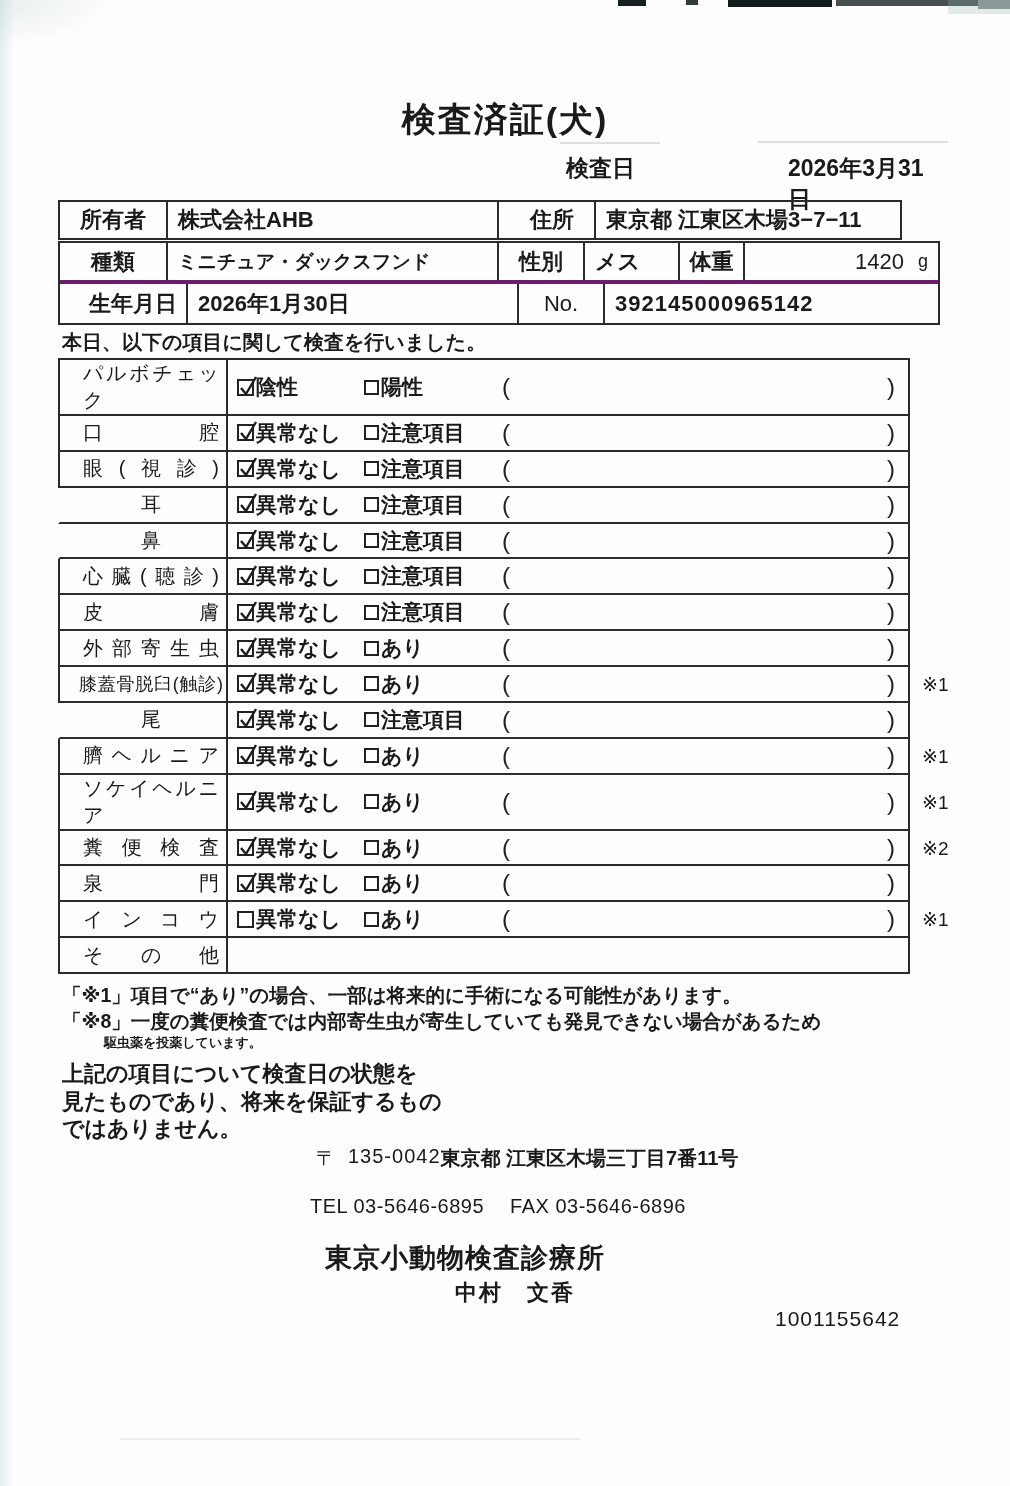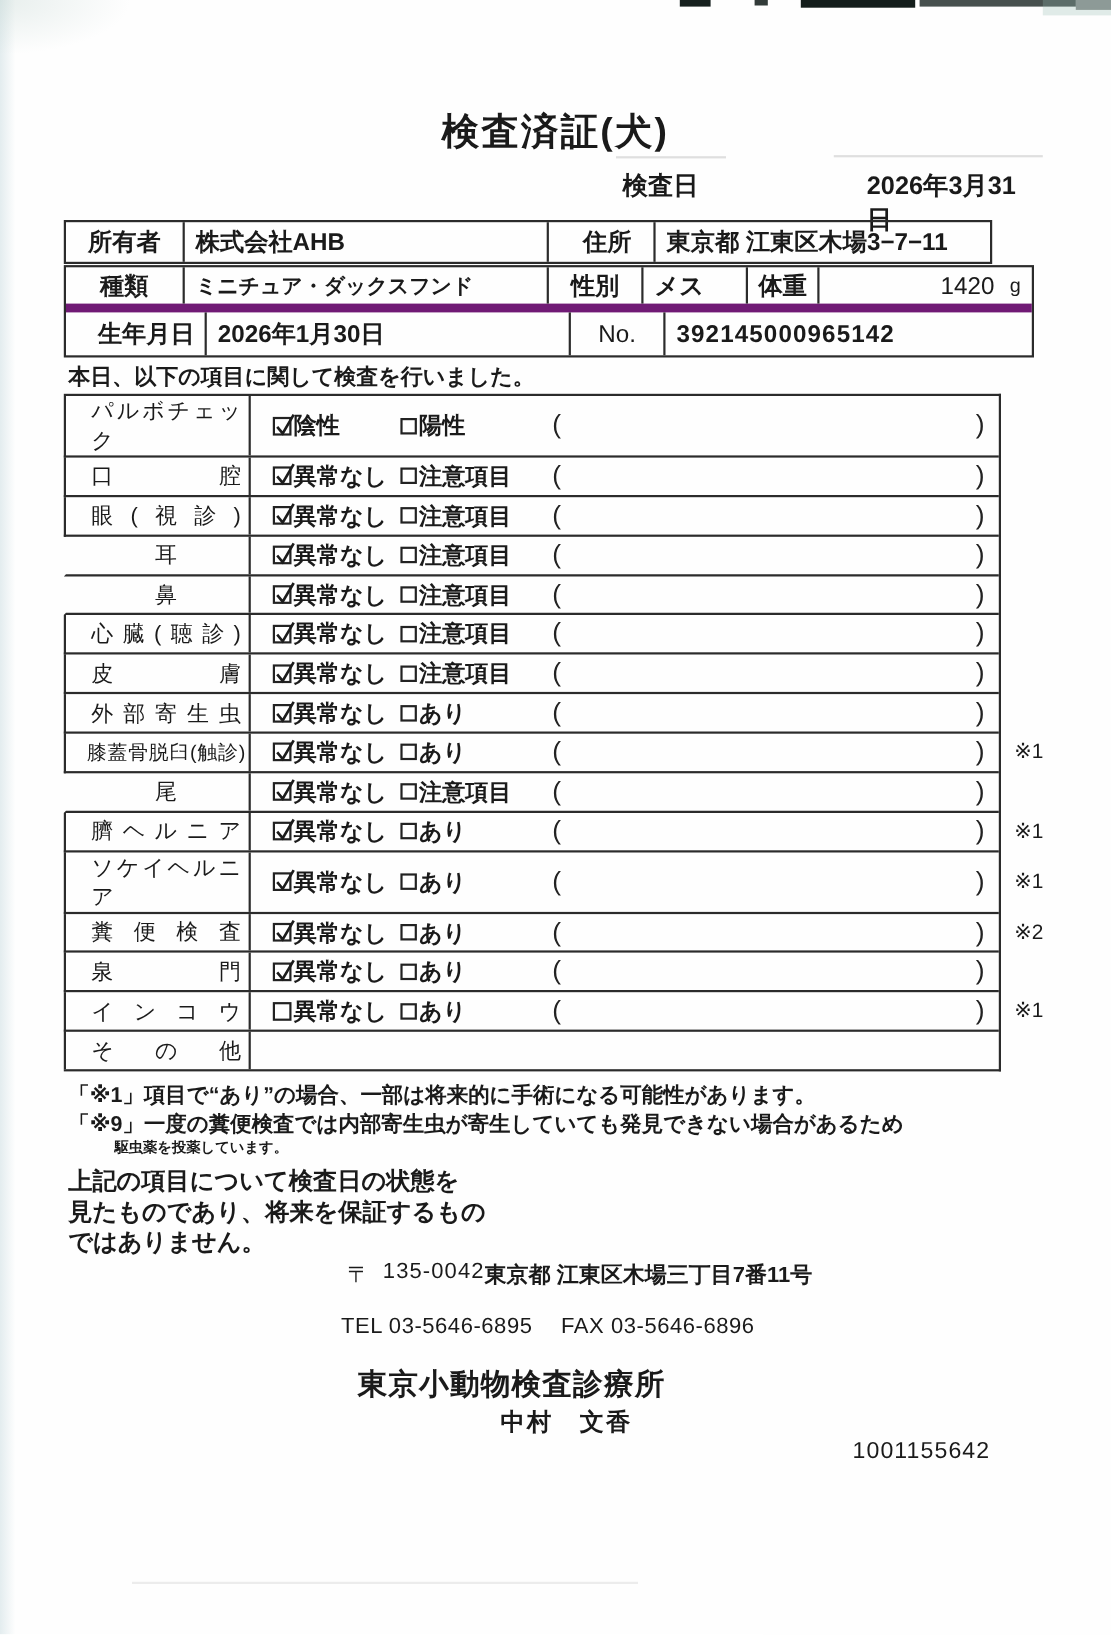--- a/index.html
+++ b/index.html
@@ -32,21 +32,21 @@
   .examdate-value{position:absolute;left:788px;top:153px;width:150px;font-size:23px;font-weight:600;}
   
   .htable{position:absolute;left:58px;border:2px solid #2b2b2b;box-sizing:border-box;display:flex;}
   .hrow{display:flex;width:100%;}
   .hcell{box-sizing:border-box;display:flex;align-items:center;font-size:22px;}
   .hcell.lab{justify-content:center;font-weight:600;}
   .hcell.val{padding-left:10px;font-weight:600;}
   .br{border-right:2px solid #2b2b2b;}
   .owner{top:200px;width:844px;height:40px;}
   .info{top:241px;width:882px;height:84px;flex-direction:column;}
-  .info .hrow.r1{height:43px;border-bottom:8px solid #701a75;box-sizing:border-box;justify-content:flex-end;}
+  .info .hrow.r1{height:43px;border-bottom:4px solid #701a75;box-sizing:border-box;justify-content:flex-end;}
   .info .hrow.r2{height:41px;padding-left:20px;}
   .w-label{flex:0 0 108px;}
   .w-val1{flex:0 0 331px;}
   .w-addr-lab{flex:0 0 86px;margin-left:11px;}
   .w-addr-val{flex:1;}
   .w-sex-lab{flex:0 0 86px;}
   .w-sex-val{flex:0 0 95px;}
   .w-wt-lab{flex:0 0 65px;}
   .w-wt-val{flex:1;justify-content:flex-end;padding-right:10px;}
   .w-no-lab{flex:0 0 86px;font-weight:400!important;}
@@ -62,21 +62,21 @@
     border-bottom:2px solid #2b2b2b;box-sizing:border-box;}
   .trow:last-child{border-bottom:none;}
   .trow.noleft{border-left:2px solid transparent;}
   .tlabel{flex:0 0 168px;border-right:2px solid #2b2b2b;box-sizing:border-box;
     font-size:20px;padding:0 7px;display:flex;align-items:center;}
   .tlabel>span{display:block;width:100%;text-align:justify;text-align-last:justify;margin-left:16px;}
   .tlabel.center>span{text-align:center;text-align-last:center;}
   .tlabel.small{font-size:18px;padding:0 3px;}
   .tcontent{flex:1;position:relative;}
   .opt{position:absolute;top:50%;transform:translateY(-50%);display:flex;align-items:center;}
-  .o1{left:20px;}
+  .o1{left:9px;}
   .o2{left:136px;}
   .optlabel{font-size:21px;font-weight:600;margin-left:2px;white-space:nowrap;}
   .checkbox{position:relative;width:17px;height:17px;border:2px solid #222;box-sizing:border-box;
     display:inline-block;background:#fff;}
   .checkbox.sm{width:15px;height:15px;}
   .checkbox .check{display:none;position:absolute;left:-2px;top:-6px;overflow:visible;}
   .checkbox.checked .check{display:block;}
   .paren{position:absolute;top:50%;transform:translateY(-50%);
     font-size:24px;font-weight:300;color:#222;}
   .popen{left:274px;}
@@ -497,21 +497,21 @@
     <div class="trow">
       <div class="tlabel">
           <span>その他</span>
         </div>
       <div class="tcontent"></div>
     </div>
 
   </div>
 
   <div class="note1">「※1」項目で“あり”の場合、一部は将来的に手術になる可能性があります。</div>
-  <div class="note2">「※9」一度の糞便検査では内部寄生虫が寄生していても発見できない場合があるため</div>
+  <div class="note2">「※8」一度の糞便検査では内部寄生虫が寄生していても発見できない場合があるため</div>
   <div class="note2b">駆虫薬を投薬しています。</div>
 
   <div class="disclaimer">
     <div>上記の項目について検査日の状態を</div>
     <div>見たものであり、将来を保証するもの</div>
     <div>ではありません。</div>
   </div>
 
 
   <div class="postal">

